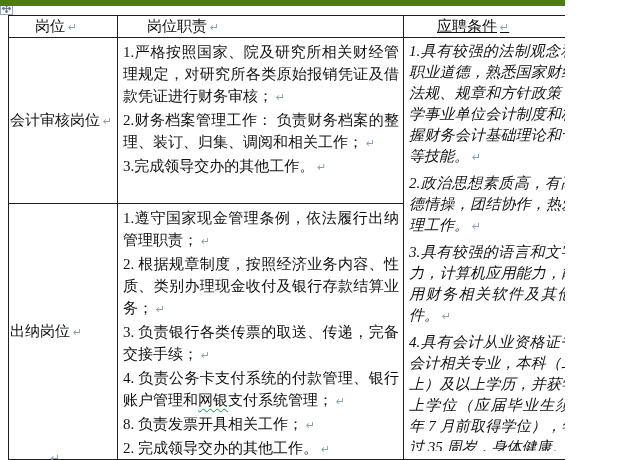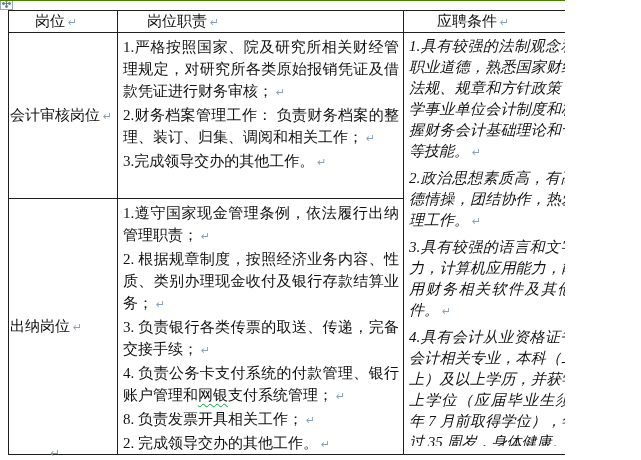--- a/index.html
+++ b/index.html
@@ -9,41 +9,41 @@
     --green:#00a33e;
   }
   html,body{margin:0;padding:0;background:#fff;}
   .page{
     position:relative;
     width:565px;height:460px;
     background:#ffffff;
     overflow:hidden;
     font-family:"Liberation Serif","DejaVu Serif",serif;
     color:var(--text);
-    border-top:1px solid #4d7c0f;
+    border-top:6px solid #4d7c0f;
     box-sizing:border-box;
   }
   table.doc{
     position:absolute;left:8px;top:9px;
     width:618px;
     border-collapse:collapse;
     table-layout:fixed;
   }
   td{
     border:1px solid var(--border);
     vertical-align:top;
     padding:0;
     font-size:15px;
     overflow:hidden;
   }
   tr.hdr td{height:21px;vertical-align:middle;}
   .hdr-inner{line-height:19px;white-space:nowrap;}
   .h1{padding-left:26px;}
   .h2{padding-left:29px;}
-  .h3{padding-left:33px;}
+  .h3{padding-left:33px;text-decoration:underline;}
   td.pos{vertical-align:middle;padding-left:1px;}
   td.duties{padding:3px 4px 0 5px;}
   td.req{padding:3px 4px 0 5px;}
   .duties-inner{overflow:hidden;}
   .d1{height:158px;}
   .d2{height:248px;}
   .req-inner{height:410px;overflow:hidden;}
   .duties p{margin:0;line-height:22px;text-align:justify;}
   .req p{margin:0 0 5px;line-height:21px;text-align:justify;font-style:italic;}
   tr.r1 td{height:162px;}

